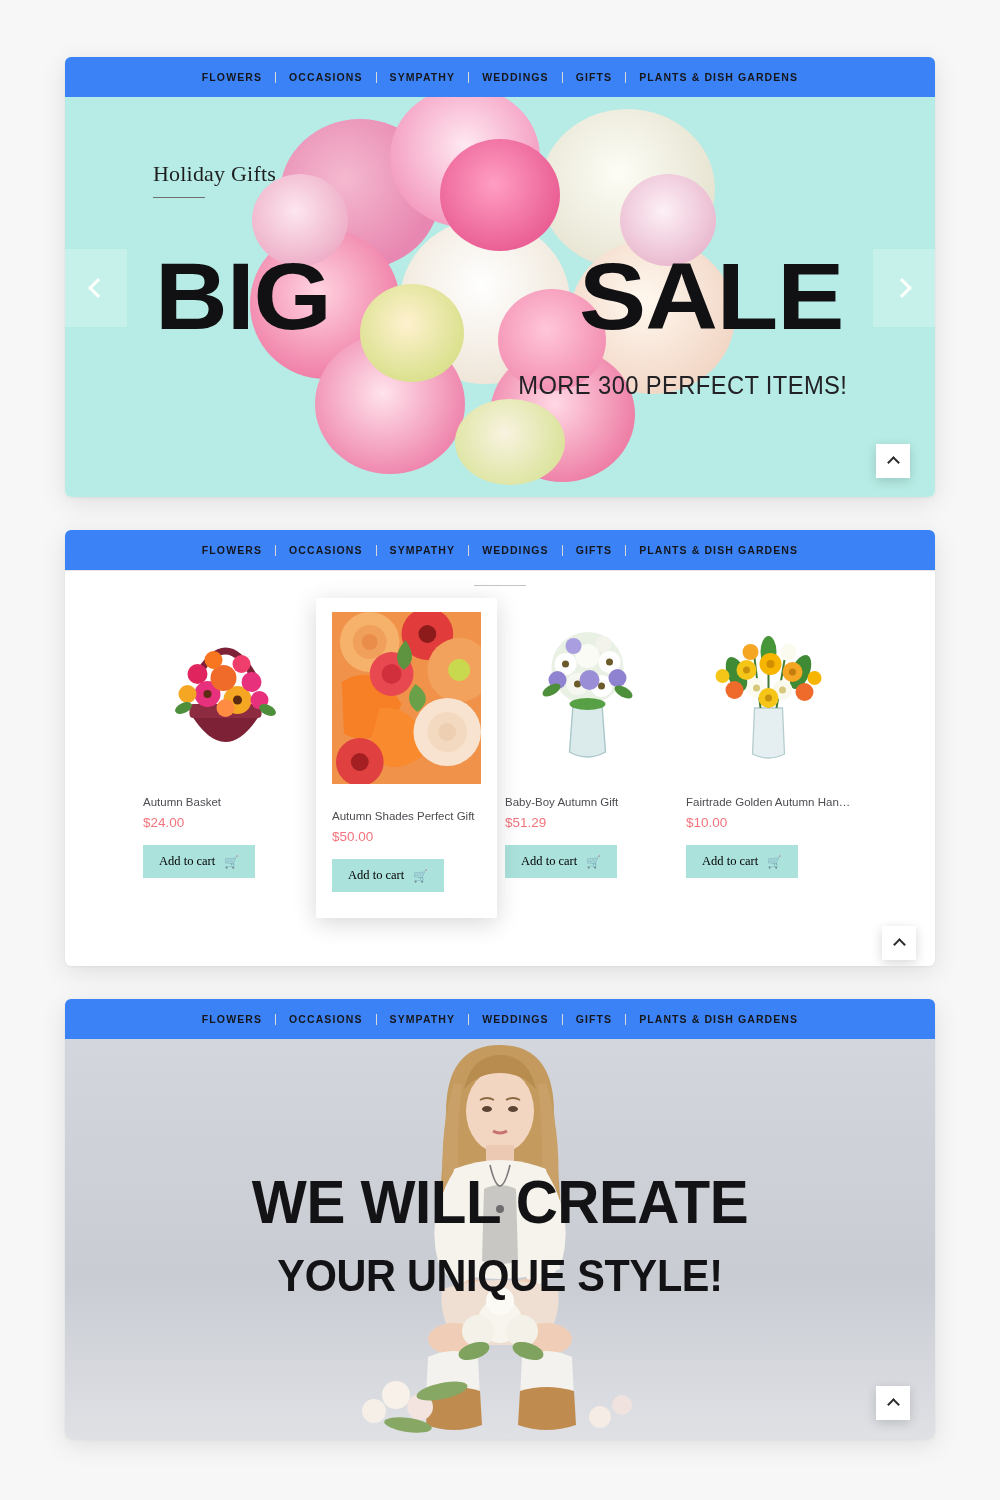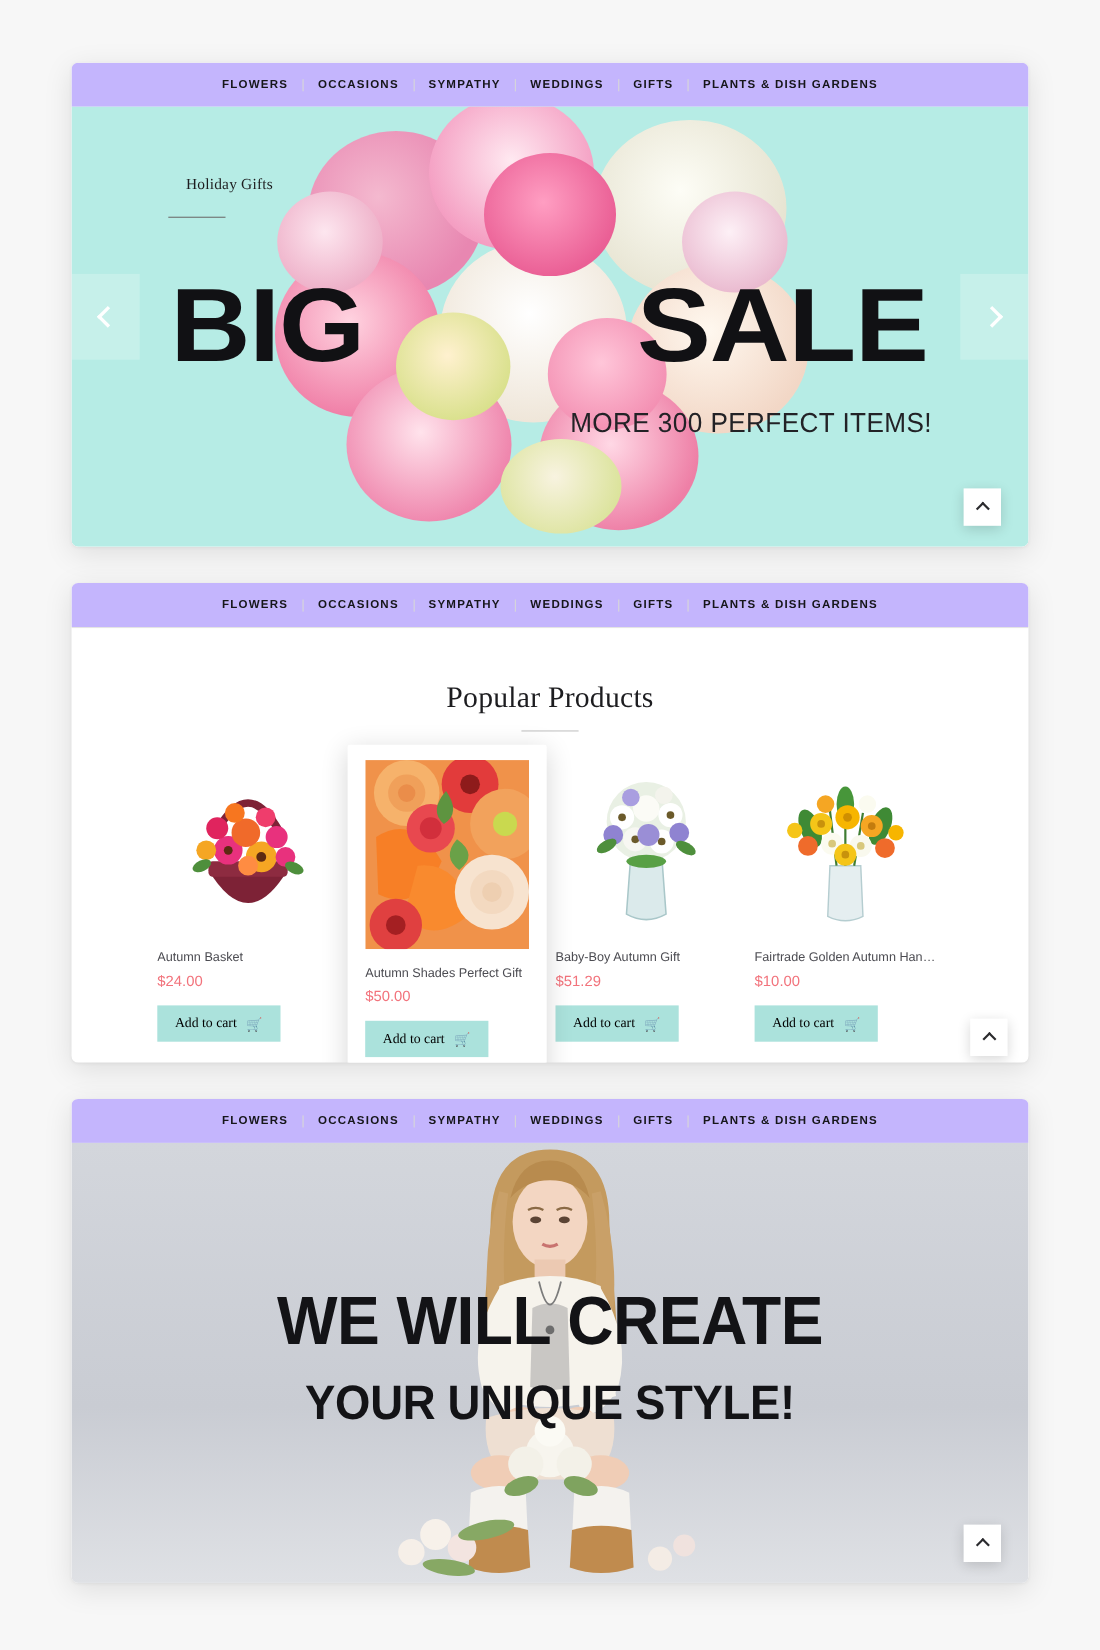--- a/index.html
+++ b/index.html
@@ -24,21 +24,21 @@
     overflow: hidden;
   }
 
   
   .navbar {
     width: 100%;
     height: 40px;
     display: flex;
     align-items: center;
     justify-content: center;
-    background: #c4b5fd;
+    background: #3b82f6;
   }
   .nav-list { display: flex; align-items: center; }
   .nav-item {
     font-size: 10.5px;
     font-weight: bold;
     letter-spacing: 1.1px;
     color: #16161a;
     padding: 0 13px;
     white-space: nowrap;
     cursor: pointer;
@@ -76,24 +76,24 @@
     transform: translateX(-50%);
   }
   .petal {
     position: absolute;
     border-radius: 50%;
     filter: blur(0.4px);
   }
 
   .hero-label {
     position: absolute;
-    left: 104px;
+    left: 88px;
     top: 64px;
     font-family: "Liberation Serif", serif;
-    font-size: 14px;
+    font-size: 22px;
     color: #1d1d1f;
     letter-spacing: 0.2px;
     z-index: 6;
   }
   .hero-rule {
     position: absolute;
     left: 88px;
     top: 100px;
     width: 52px;
     height: 1px;
@@ -220,21 +220,21 @@
   .thumb {
     width: 100%;
     height: 158px;
     position: relative;
     overflow: hidden;
     background: #fff;
   }
   .product.featured .thumb { height: 172px; }
 
   .pname {
-    margin-top: 16px;
+    margin-top: 26px;
     font-size: 11.5px;
     color: #4c4c52;
     white-space: nowrap;
     overflow: hidden;
     text-overflow: ellipsis;
   }
   .price {
     margin-top: 7px;
     font-size: 13.5px;
     font-weight: normal;
@@ -372,21 +372,20 @@
         <span class="nav-sep"></span>
         <span class="nav-item">WEDDINGS</span>
         <span class="nav-sep"></span>
         <span class="nav-item">GIFTS</span>
         <span class="nav-sep"></span>
         <span class="nav-item">PLANTS &amp; DISH GARDENS</span>
       </div>
     </div>
     <div class="nav-underline"></div>
 
-    <div class="sec-title">Popular Products</div>
     <div class="title-rule"></div>
 
     <div class="product-row">
 
       <div class="product">
         <div class="thumb">
           <svg viewBox="0 0 160 158" width="100%" height="100%" preserveAspectRatio="xMidYMid meet">
             <path d="M52 64 Q80 14 108 64" stroke="#7d2236" stroke-width="7" fill="none"></path>
             <path d="M44 100 Q80 160 116 100 Z" fill="#7d2236"></path>
             <rect x="44" y="92" width="72" height="14" rx="4" fill="#8d2b40"></rect>

